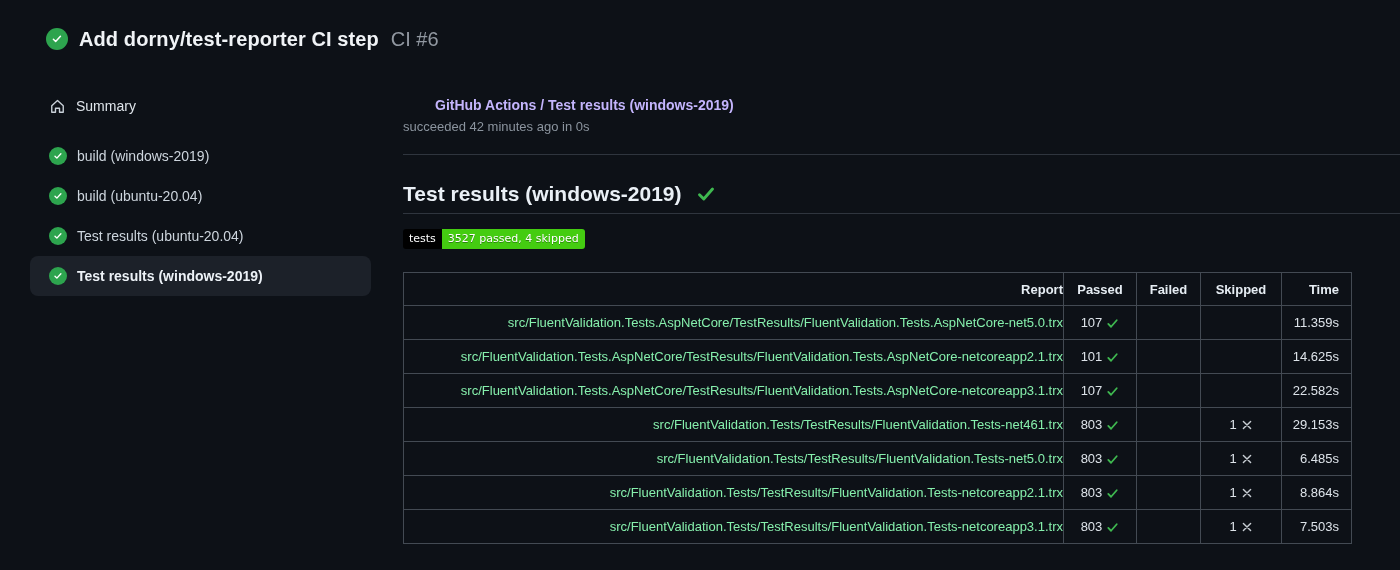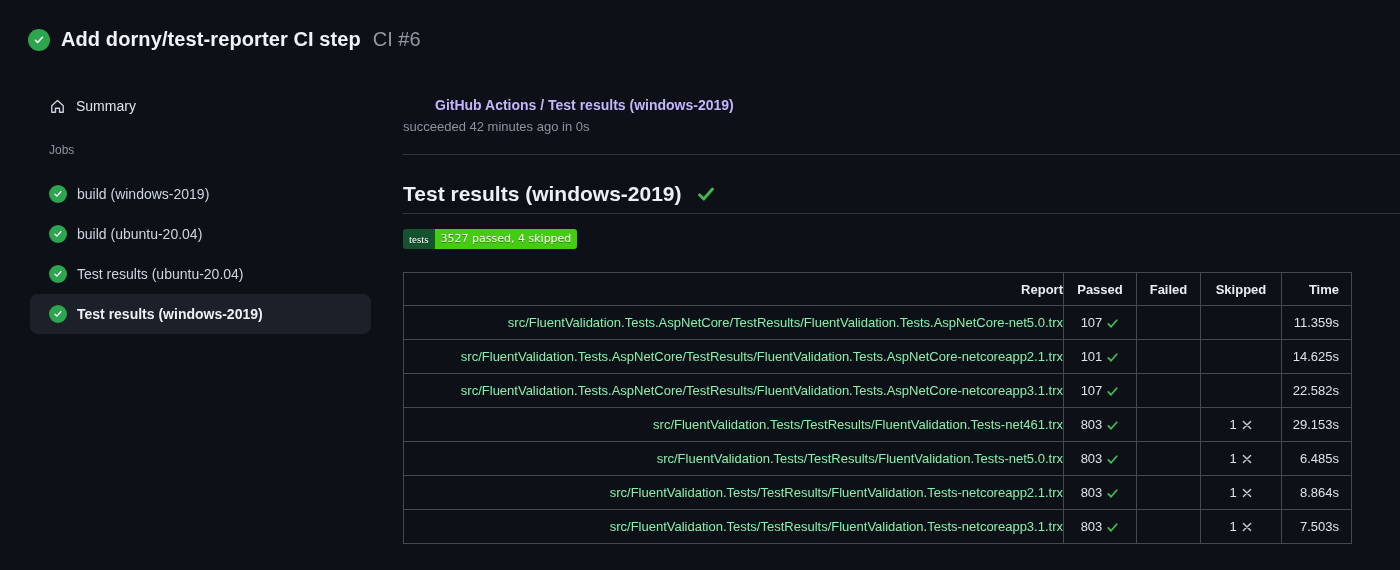--- a/index.html
+++ b/index.html
@@ -8,22 +8,22 @@
     background:#0d1117;
     font-family:"Liberation Sans","DejaVu Sans",sans-serif;
     color:#e6edf3;
     overflow:hidden;
     position:relative;
   }
   .app { position:relative; width:1400px; height:570px; }
 
   
   .run-header {
-    position:absolute; top:28px; left:28px;
-    display:flex; align-items:center; gap:11px;
+    position:absolute; top:28px; left:46px;
+    display:flex; gap:11px;
   }
   .status-circle {
     width:22px; height:22px; border-radius:50%;
     background:#2da44e; display:inline-flex;
     align-items:center; justify-content:center; flex:none;
   }
   .status-circle svg { display:block; }
   .run-title { font-size:20px; font-weight:700; color:#f0f3f6; letter-spacing:.1px; }
   .run-number { font-size:20px; font-weight:400; color:#9198a1; margin-left:1px; }
 
@@ -118,21 +118,20 @@
   <aside class="sidebar">
     <div class="side-item">
       <span class="home-ic">
         <svg width="17" height="17" viewBox="0 0 16 16">
             <path d="M2.6 7.3 8 2.4l5.4 4.9v6.1h-3.5V9.6H6.1v3.8H2.6z" fill="none" stroke="#c9d1d9" stroke-width="1.3" stroke-linejoin="round"></path>
           </svg>
       </span>
       <span class="label">Summary</span>
     </div>
 
-    <div class="jobs-label">Jobs</div>
 
     <nav class="jobs-nav">
       <div class="job-item">
         <span class="mini-circle">
           <svg width="10" height="10" viewBox="0 0 16 16">
               <path d="M3.2 8.4l3 3 6.4-7" fill="none" stroke="#fff" stroke-width="2.2" stroke-linecap="round" stroke-linejoin="round"></path>
             </svg>
         </span>
         <span class="label">build (windows-2019)</span>
       </div>
@@ -172,21 +171,21 @@
       <span>Test results (windows-2019)</span>
       <span class="cell-icon">
         <svg width="20" height="20" viewBox="0 0 16 16">
             <path d="M2.8 8.6l3.4 3.4 7-8" fill="none" stroke="#3fb950" stroke-width="2.3" stroke-linecap="round" stroke-linejoin="round"></path>
           </svg>
       </span>
     </div>
     <hr class="divider2">
 
     <div class="badge">
-      <span class="part" style="background: #14532d; font-family: Liberation Serif, serif;">tests</span>
+      <span class="part" style="background: #000000;">tests</span>
       <span class="part" style="background: rgb(68, 204, 17);">3527 passed, 4 skipped</span>
     </div>
 
     <table class="results">
       <colgroup>
         <col class="col-report">
           <col class="col-passed">
           <col class="col-failed">
           <col class="col-skipped">
           <col class="col-time">

